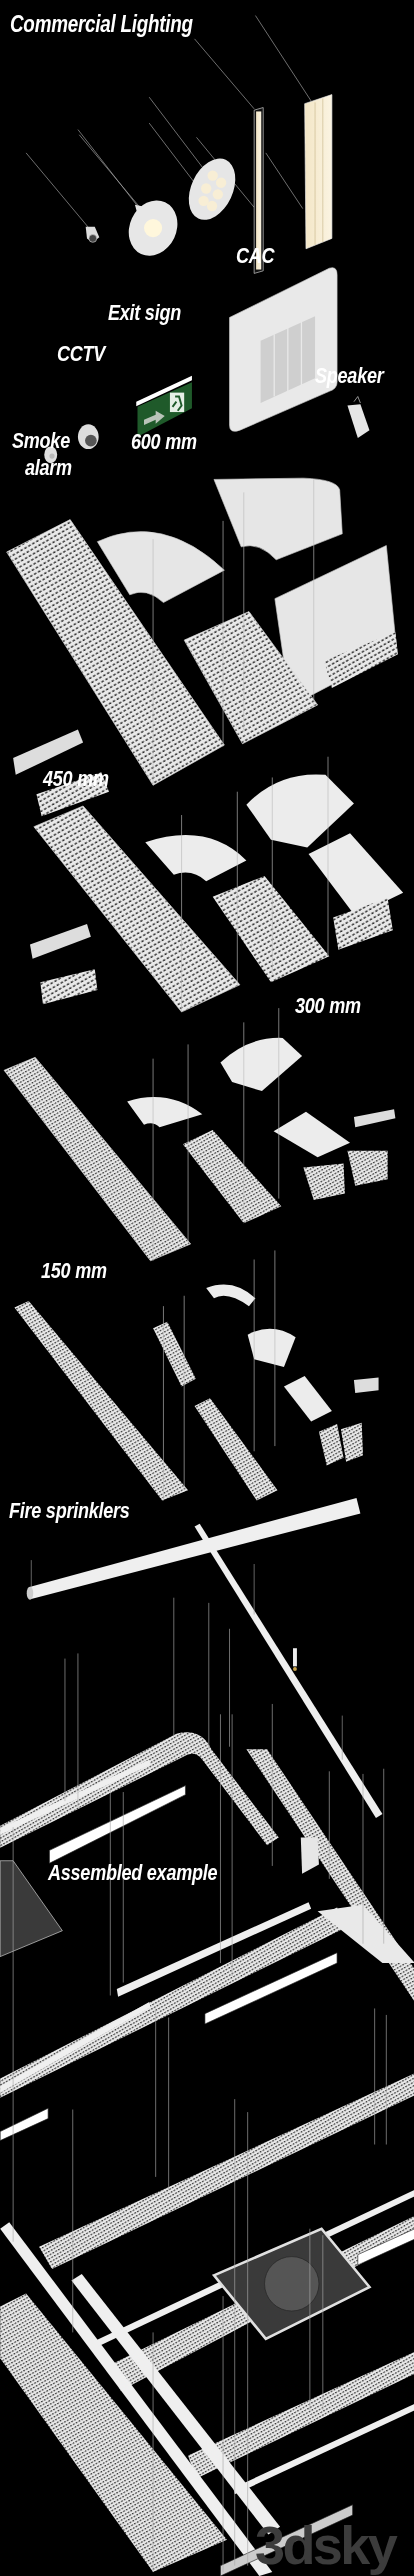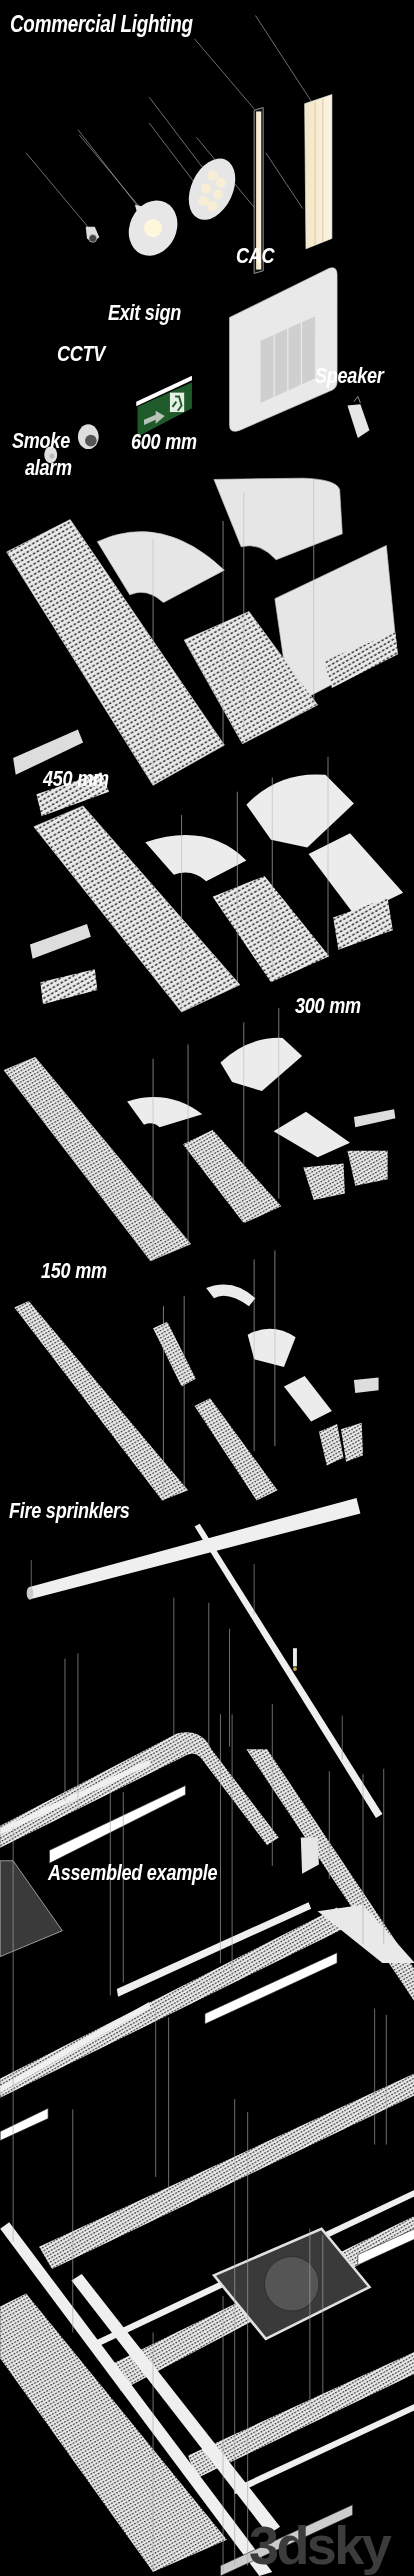--- a/index.html
+++ b/index.html
@@ -241,14 +241,14 @@
 <div class="label lbl-mid" style="left:315px;top:364px;">Speaker</div>
 <div class="label lbl-mid" style="left:11.7px;top:429px;">Smoke</div>
 <div class="label lbl-mid" style="left:24.6px;top:456px;">alarm</div>
 <div class="label lbl-mid" style="left:131px;top:430px;">600 mm</div>
 <div class="label lbl-mid" style="left:43px;top:767px;">450 mm</div>
 <div class="label lbl-mid" style="left:295px;top:994px;">300 mm</div>
 <div class="label lbl-mid" style="left:41px;top:1259px;">150 mm</div>
 <div class="label lbl-mid" style="left:9px;top:1499px;">Fire sprinklers</div>
 <div class="label lbl-mid" style="left:48px;top:1861px;">Assembled example</div>
 
-<div class="watermark" style="left:249px;top:2514px;">3dsky</div>
+<div class="watermark" style="left:255px;top:2514px;">3dsky</div>
 
 
 </body></html>

